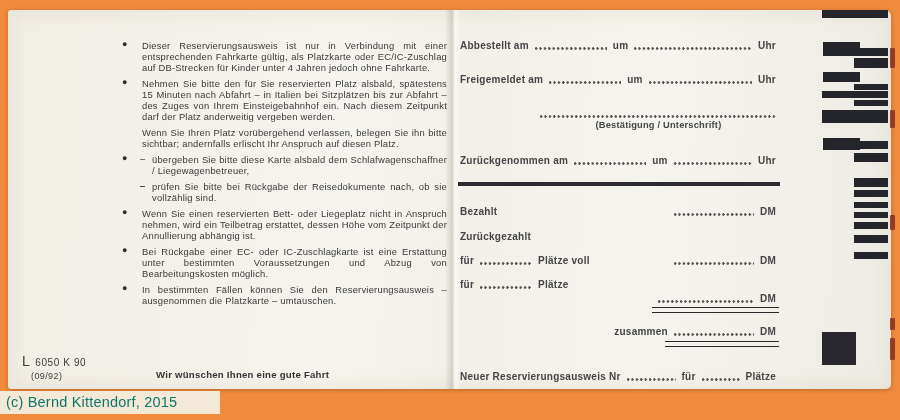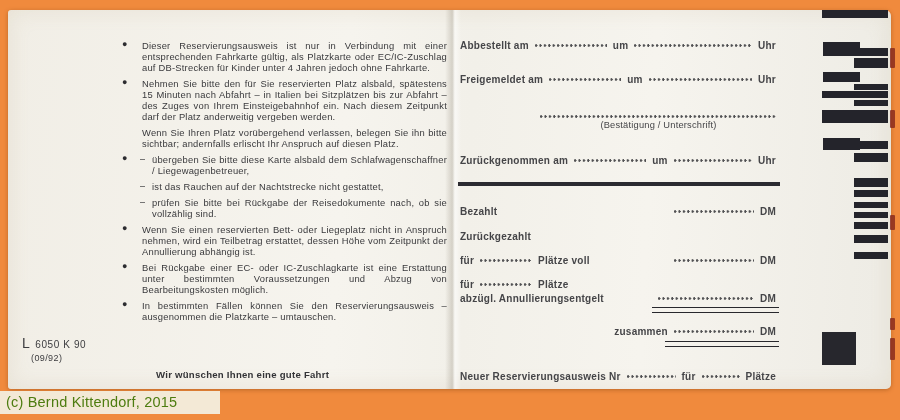--- a/index.html
+++ b/index.html
@@ -14,53 +14,53 @@
         background:linear-gradient(90deg,transparent 0%,rgba(120,110,92,.25) 45%,rgba(255,255,255,.55) 62%,transparent 100%);}
   
   .notice-list{position:absolute;left:113px;top:30px;width:326px;
                font-size:9.4px;line-height:11px;letter-spacing:.22px;color:#39393c;}
   .item{position:relative;padding-left:21px;margin-bottom:5px;text-align:justify;}
   .item .marker{position:absolute;left:1px;top:-1px;font-size:9px;color:#2c2c30;}
   .item.dash{padding-left:31px;}
   .item.dash .marker{left:19px;top:0;}
   .closing{position:absolute;left:120px;top:359px;font-size:9.6px;font-weight:700;
            letter-spacing:.25px;color:#343437;margin-left:28px;}
-  .form-code{position:absolute;left:14px;top:324px;color:#3c3c3f;}
+  .form-code{position:absolute;left:14px;top:342px;color:#3c3c3f;}
   .form-code .big-l{font-size:14px;letter-spacing:1px;}
   .form-code .num{font-size:10px;letter-spacing:.6px;}
   .form-code .edition{display:block;font-size:9px;margin-top:1px;margin-left:9px;letter-spacing:.4px;}
   
-  .rrow{position:absolute;left:452px;width:316px;display:flex;align-items:center;
+  .rrow{position:absolute;left:452px;width:316px;display:flex;align-items:flex-end;
         font-size:10px;font-weight:700;letter-spacing:.25px;color:#454548;white-space:nowrap;}
   .dots{flex:1 1 auto;height:3px;margin:0 6px 1px 6px;
         background-image:radial-gradient(circle at 1.1px 1.5px,#505052 1.05px,transparent 1.4px);
         background-size:4.4px 3px;background-repeat:repeat-x;}
   .dots.fw72{flex:0 0 72px}.dots.fw80{flex:0 0 80px}.dots.fw96{flex:0 0 96px}
   .dots.fw52{flex:0 0 52px}.dots.fw38{flex:0 0 38px}
   .spacer{flex:1 1 auto}
   .sigblock{position:absolute;left:532px;top:105px;width:237px;color:#454548;}
   .sigblock .dots{display:block;height:3px;margin:0;}
-  .sigblock .caption{display:block;text-align:center;font-size:9.3px;font-weight:400;
+  .sigblock .caption{display:block;text-align:center;font-size:9.3px;font-weight:700;
                      letter-spacing:.2px;margin-top:2px;}
   .thick-rule{position:absolute;left:450px;top:172px;width:322px;height:3.5px;background:#2b2b31;}
   .dblrule{position:absolute;height:3.5px;border-top:1.6px solid #28282d;border-bottom:1.6px solid #28282d;}
   .dblrule.r1{left:644px;top:297px;width:127px;}
   .dblrule.r2{left:657px;top:331px;width:114px;}
   
   .barcode{position:absolute;left:814px;top:0;width:67px;height:260px;}
   .barcode .bar{position:absolute;background:#24242b;}
   .barcode .bar.full{left:0;right:1px;}
   .barcode .bar.left{left:1px;width:37px;}
   .barcode .bar.right{right:1px;width:34px;}
   .black-square{position:absolute;left:814px;top:322px;width:34px;height:33px;background:#27272d;}
   .edge-marks{position:absolute;left:881px;top:-10px;width:9px;height:400px;}
   .edge-marks .edgemark{position:absolute;left:1px;width:4.5px;background:#8a2b1d;opacity:.85;border-radius:1px;}
   
   .copyright{position:absolute;left:0;top:391px;height:23px;min-width:206px;
-             background:#f3e9d6;color:#4d7c0f;font-size:14.5px;line-height:23px;
+             background:#f3e9d6;color:#0f766e;font-size:14.5px;line-height:23px;
              padding:0 8px 0 6px;letter-spacing:.2px;}
 </style>
 </head>
 <body>
 
 <div class="stage">
   <div class="paper">
 
     <div>
       <div class="notice-list">
@@ -77,21 +77,20 @@
         </div>
         <div class="item bullet">
           <span class="marker">●</span>
         </div>
         <div class="item dash">
           <span class="marker">–</span>
           <span>übergeben Sie bitte diese Karte alsbald dem Schlafwagenschaffner / Liegewagenbetreuer,</span>
         </div>
         <div class="item dash">
           <span class="marker">–</span>
-          <span>ist das Rauchen auf der Nachtstrecke nicht gestattet,</span>
         </div>
         <div class="item dash">
           <span class="marker">–</span>
           <span>prüfen Sie bitte bei Rückgabe der Reisedokumente nach, ob sie vollzählig sind.</span>
         </div>
         <div class="item bullet">
           <span class="marker">●</span>
           <span>Wenn Sie einen reservierten Bett- oder Liegeplatz nicht in Anspruch nehmen, wird ein Teilbetrag erstattet, dessen Höhe vom Zeitpunkt der Annullierung abhängig ist.</span>
         </div>
         <div class="item bullet">
@@ -168,21 +167,20 @@
         <span>DM</span>
       </div>
 
       <div class="rrow" style="top:269px">
         <span>für</span>
         <i class="dots fw52"></i>
         <span>Plätze</span>
       </div>
 
       <div class="rrow" style="top:283px">
-        <span>abzügl. Annullierungsentgelt</span>
         <i class="spacer"></i>
         <i class="dots fw96"></i>
         <span>DM</span>
       </div>
       <div class="dblrule r1"></div>
 
       <div class="rrow" style="top:316px">
         <i class="spacer"></i>
         <span>zusammen</span>
         <i class="dots fw80"></i>

